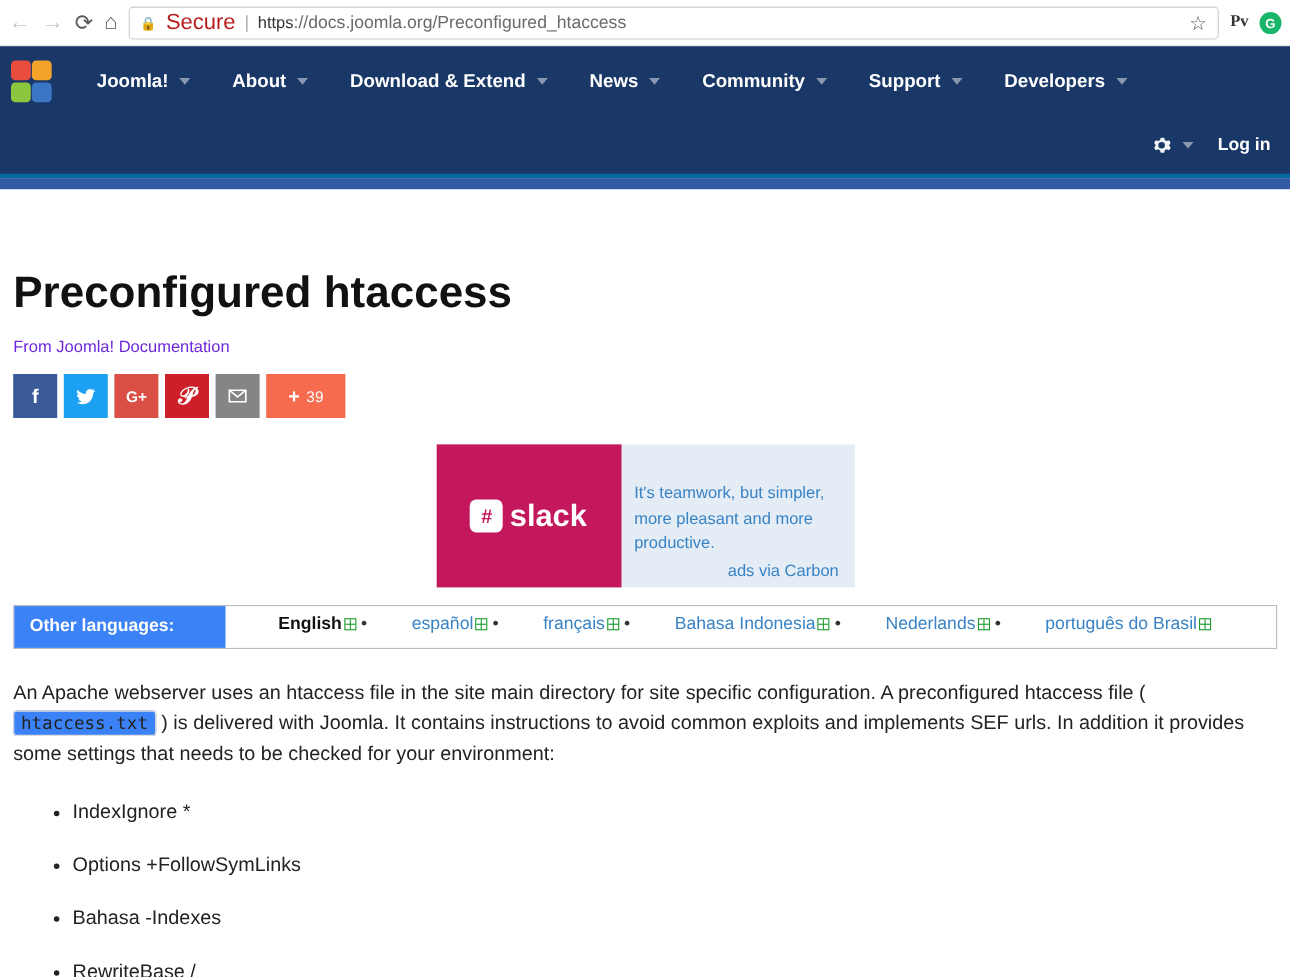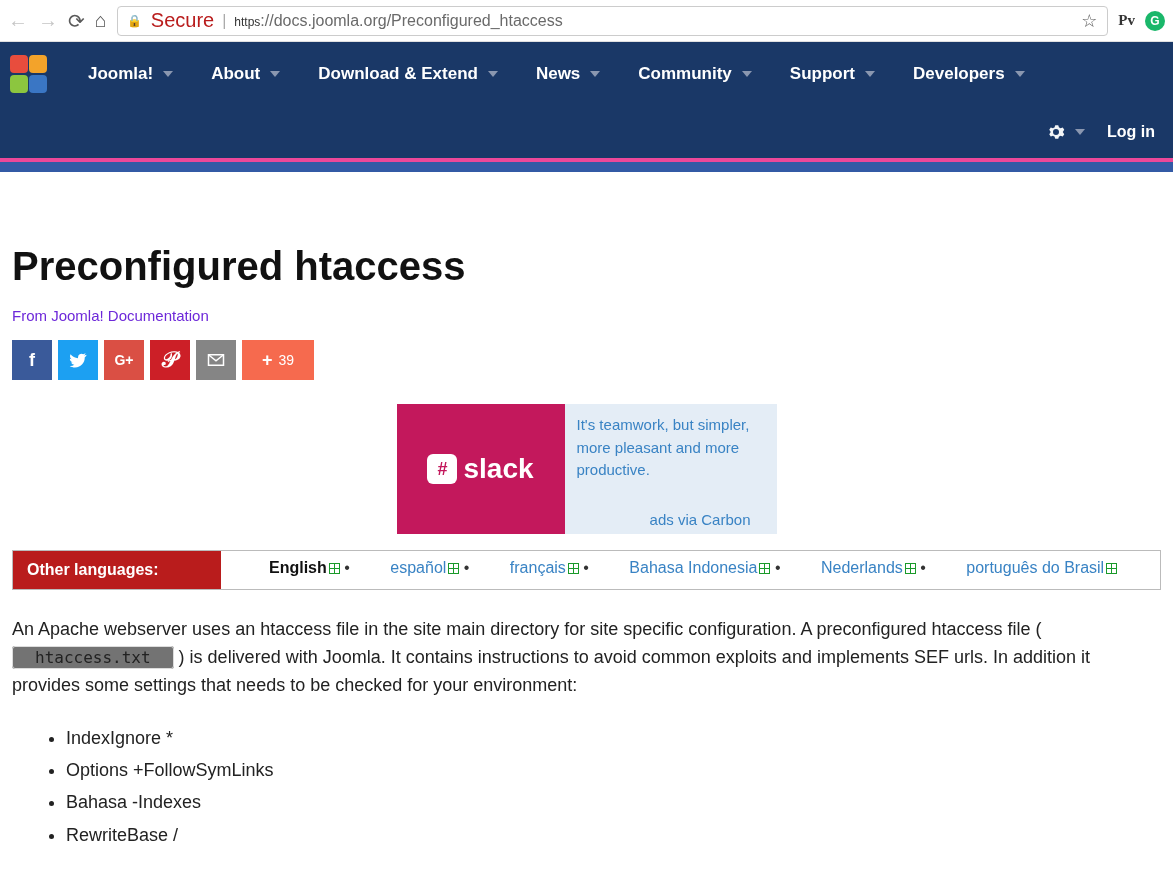--- a/index.html
+++ b/index.html
@@ -6,28 +6,28 @@
   body { font-family: Arial, Helvetica, sans-serif; background: #fff; color: #333; width: 1173px; }
   
   
   .browser-bar { height: 42px; background: #fff; border-bottom: 1px solid #e0e0e0; display: flex; align-items: center; padding: 0 8px; gap: 10px; }
   .nav-arrow { color: #c5c5c5; font-size: 20px; cursor: default; }
   .nav-arrow.active { color: #5a5a5a; cursor: pointer; }
   .addr-bar { flex: 1; height: 30px; border: 1px solid #ccc; border-radius: 4px; display: flex; align-items: center; padding: 0 10px; gap: 8px; }
   .lock { color: #0b8a3a; font-size: 12px; }
   .secure { color: #b91c1c; font-size: 20px; }
   .urlsep { color: #aaa; }
-  .urltext { color: #333; font-size: 12px; }
+  .urltext { color: #333; font-size: 15px; }
   .urlpath { color: #6a6a6a; }
   .star { margin-left: auto; color: #5a5a5a; font-size: 18px; }
   .ext-pv { font-weight: bold; font-family: Georgia, serif; font-size: 15px; color: #333; }
   .ext-g { width: 20px; height: 20px; border-radius: 50%; background: #1ab76a; color: #fff; display: flex; align-items: center; justify-content: center; font-size: 12px; font-weight: bold; }
   
   
-  .site-header { background: #1a3867; border-bottom: 4px solid #ec4899; }
+  .site-header { background: #1a3867; border-bottom: 4px solid #0369a1; }
   .nav-row { display: flex; align-items: center; height: 64px; padding: 0 10px; gap: 38px; }
   .logo { width: 40px; height: 38px; display: flex; flex-wrap: wrap; gap: 1px; }
   .logo span { width: 18px; height: 18px; border-radius: 4px; }
   .nav-item { color: #fff; font-size: 17px; font-weight: bold; display: flex; align-items: center; gap: 10px; cursor: pointer; }
   .chev { width: 0; height: 0; border-left: 5px solid transparent; border-right: 5px solid transparent; border-top: 6px solid #8a97b0; }
   .util-row { display: flex; justify-content: flex-end; align-items: center; height: 52px; padding: 0 18px; gap: 22px; }
   .gear-box { display: flex; align-items: center; gap: 10px; cursor: pointer; }
   .login { color: #fff; font-weight: bold; font-size: 16px; cursor: pointer; }
   
   
@@ -44,41 +44,41 @@
   .share-btn.tw { background: #1ca0f2; }
   .share-btn.gp { background: #da4f44; }
   .share-btn.pi { background: #cc1f27; font-family: Georgia, serif; font-size: 22px; }
   .share-btn.em { background: #858585; }
   .share-btn.more { background: #f66a4e; width: 72px; gap: 6px; font-size: 14px; font-weight: normal; }
   
   
   .ad-box { width: 380px; background: #e4edf6; margin: 24px auto 0; display: flex; padding: 0; }
   .ad-img { width: 168px; height: 130px; background: #c3185c; display: flex; align-items: center; justify-content: center; color: #fff; font-size: 28px; font-weight: bold; gap: 6px; }
   .ad-hash { width: 30px; height: 30px; border-radius: 6px; background: #fff; color: #c3185c; display: flex; align-items: center; justify-content: center; font-size: 18px; font-weight: bold; }
-  .ad-right { flex: 1; padding: 10px 26px 6px 12px; display: flex; flex-direction: column; }
+  .ad-right { flex: 1; padding: 10px 14px 6px 12px; display: flex; flex-direction: column; margin-top: 24px; }
   .ad-text { color: #3983c4; font-size: 15px; line-height: 1.5; }
   .ad-via { color: #3983c4; font-size: 15px; text-align: right; margin-top: auto; }
   
   
   .lang-box { display: flex; border: 1px solid #bbb; margin-top: 16px; }
-  .lang-label { background: #b91c1c; color: #fff; font-weight: bold; font-size: 16px; padding: 10px 14px; width: 208px; }
+  .lang-label { background: #3b82f6; color: #fff; font-weight: bold; font-size: 16px; padding: 10px 14px; width: 192px; }
   .lang-list { flex: 1; padding: 8px 12px; font-size: 16px; }
   .lang-list .lang { color: #3983c4; cursor: pointer; margin-left: 36px; }
   .lang-list .lang.current { color: #111; font-weight: bold; }
   .lang-sep { color: #333; }
   .flag { display: inline-block; width: 11px; height: 11px; border: 1px solid #1a9a2a; position: relative; vertical-align: middle; margin-left: 2px; }
   .flag::before, .flag::after { content: ''; position: absolute; background: #1a9a2a; }
   .flag::before { left: 4px; top: 0; width: 1px; height: 100%; }
   .flag::after { top: 4px; left: 0; height: 1px; width: 100%; }
   
   
   .body-text { font-size: 18px; line-height: 1.55; margin-top: 26px; color: #222; }
-  code.inline { background: #737373; border: 1px solid #ddd; padding: 1px 22px; border-radius: 3px; font-family: Menlo, Consolas, monospace; font-size: 16px; }
+  code.inline { background: #3b82f6; border: 1px solid #ddd; padding: 1px 6px; border-radius: 3px; font-family: Menlo, Consolas, monospace; font-size: 16px; }
   .bullets { margin: 22px 0 0 54px; font-size: 18px; line-height: 1.8; color: #222; }
-  .bullets li { list-style: disc; }
+  .bullets li { list-style: disc; margin-top: 16px; }
 </style>
 </head>
 <body>
 
 <div class="browser-bar">
   <span class="nav-arrow">←</span>
   <span class="nav-arrow">→</span>
   <span class="nav-arrow active">⟳</span>
   <span class="nav-arrow active">⌂</span>
   <div class="addr-bar">

